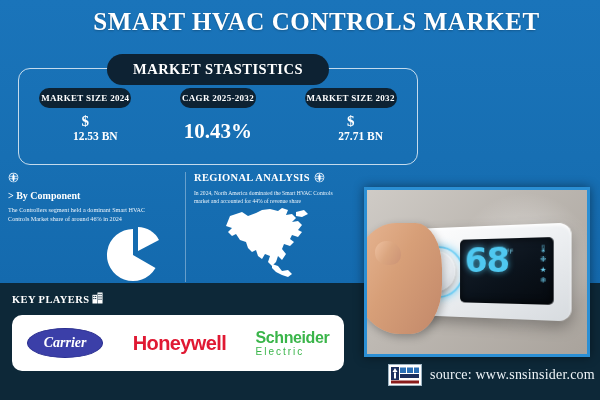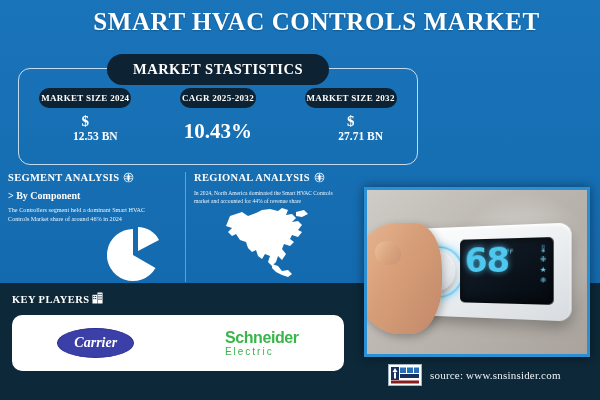--- a/index.html
+++ b/index.html
@@ -212,21 +212,21 @@
     position:absolute; left:388px; top:364px;
     display:flex; align-items:center; gap:8px;
   }
   .sns-logo {
     width:34px; height:22px; background:#fff;
     border:1px solid #9fb6c4;
     display:flex; align-items:center; justify-content:center;
     padding:1px;
   }
   .source-text {
-    color:#eef4f8; font-size:11px; letter-spacing:.2px;
+    color:#eef4f8; font-size:14px; letter-spacing:.2px;
     font-family:"Liberation Serif", serif;
   }
 </style>
 </head>
 <body>
 
 <div class="infographic">
 
   <div class="top-area"></div>
   <div class="bottom-band"></div>
@@ -259,21 +259,20 @@
       </div>
 
     </div>
   </div>
 
   <div class="mid">
     <div class="divider-v"></div>
 
     <div class="segment">
       <div class="sec-head">
-        <span>SEGMENT ANALYSIS</span>
         <span class="ic">
           <svg width="11" height="11" viewBox="0 0 24 24">
             <circle cx="12" cy="12" r="10.5" fill="#ffffff"></circle>
             <circle cx="12" cy="12" r="9" fill="#2a7fc4"></circle>
             <path d="M12 3 Q7 12 12 21 Q17 12 12 3Z" fill="#ffffff"></path>
             <path d="M3.2 9.5 H20.8 M3.2 14.5 H20.8" stroke="#ffffff" stroke-width="1.3"></path>
           </svg>
         </span>
       </div>
       <div class="seg-sub">&gt; By Component</div>
@@ -356,20 +355,21 @@
           <rect x="9.2" y="4.6" width="1.3" height="1.3" fill="#0d2838"></rect>
           <rect x="7" y="7.2" width="1.3" height="1.3" fill="#0d2838"></rect>
           <rect x="9.2" y="7.2" width="1.3" height="1.3" fill="#0d2838"></rect>
         </svg>
       </span>
     </div>
   </div>
 
   <div class="logo-box">
     <div class="logo-carrier">Carrier</div>
+    <div class="logo-honeywell">Honeywell</div>
     <div class="logo-schneider">
       <span class="s1">Schneider</span>
       <span class="s2">Electric</span>
     </div>
   </div>
 
   <div class="footer">
     <div class="sns-logo">
       <svg width="30" height="18" viewBox="0 0 30 18">
         <rect x="0" y="0" width="30" height="18" fill="#ffffff"></rect>

